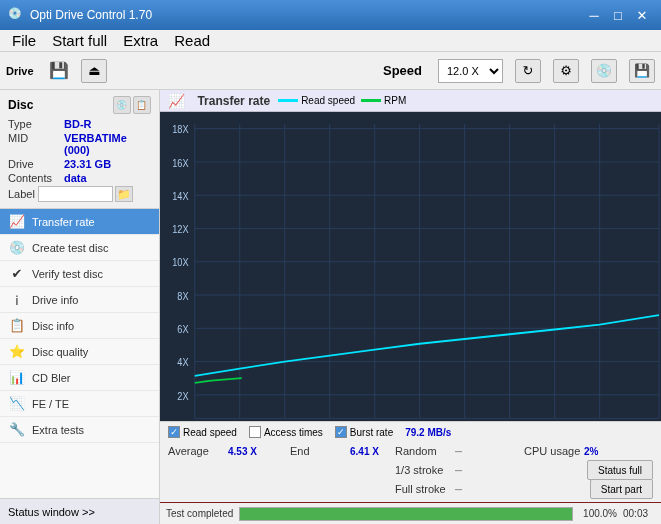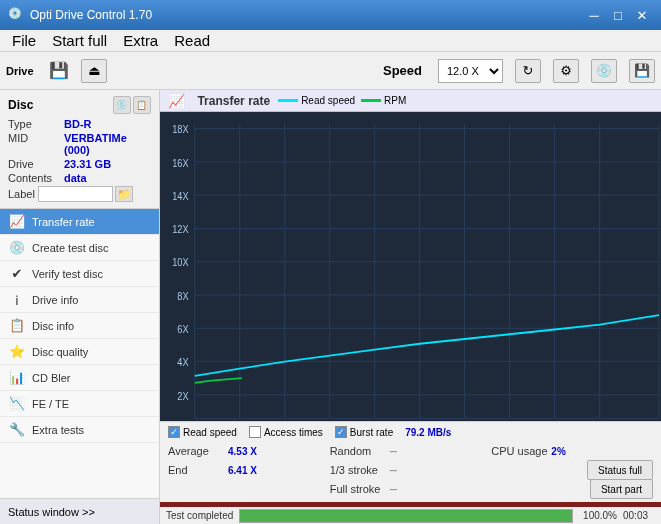--- a/index.html
+++ b/index.html
@@ -175,21 +175,21 @@
     .stats-row { display: flex; align-items: center; height: 18px; }
     .stats-key { width: 60px; color: #333; }
     .stats-val { color: #0000cc; font-weight: 600; width: 40px; }
     .start-btn {
       background: #e8e8e8; border: 1px solid #aaa; height: 20px; padding: 0 10px;
       font-size: 10px; cursor: pointer; border-radius: 2px; white-space: nowrap;
     }
 
     
     .progress-area {
-      height: 22px; background: #f0f0f0; border-top: 5px solid #7f1d1d;
+      height: 22px; background: #f0f0f0; border-top: 1px solid #7f1d1d;
       display: flex; align-items: center; padding: 0 6px; gap: 6px; font-size: 11px;
     }
     .progress-bar-outer {
       flex: 1; height: 14px; background: white; border: 1px solid #aaa; overflow: hidden;
     }
     .progress-bar-inner { height: 100%; background: #4caf50; }
     .progress-text { font-size: 10px; color: #333; width: 38px; text-align: right; }
     .time-text { font-size: 10px; color: #333; width: 32px; }
 
     
@@ -394,21 +394,21 @@
         </label>
         <label class="legend-check">
           <div class="check-box checked">✓</div>
           <span>Burst rate</span>
         </label>
         <span class="burst-val">79.2 MB/s</span>
       </div>
 
       <div style="display:flex; gap:0;">
 
-        <div style="flex:1; display:flex; flex-direction:column; gap:1px;">
+        <div style="flex:1; display:flex; flex-direction:row; gap:17px;">
           <div class="stats-row">
             <span class="stats-key">Average</span>
             <span class="stats-val" style="color:#0000cc;font-weight:600;font-size:10px;width:45px;">4.53 X</span>
           </div>
           <div class="stats-row">
             <span class="stats-key">End</span>
             <span class="stats-val" style="color:#0000cc;font-weight:600;font-size:10px;width:45px;">6.41 X</span>
           </div>
         </div>
 

